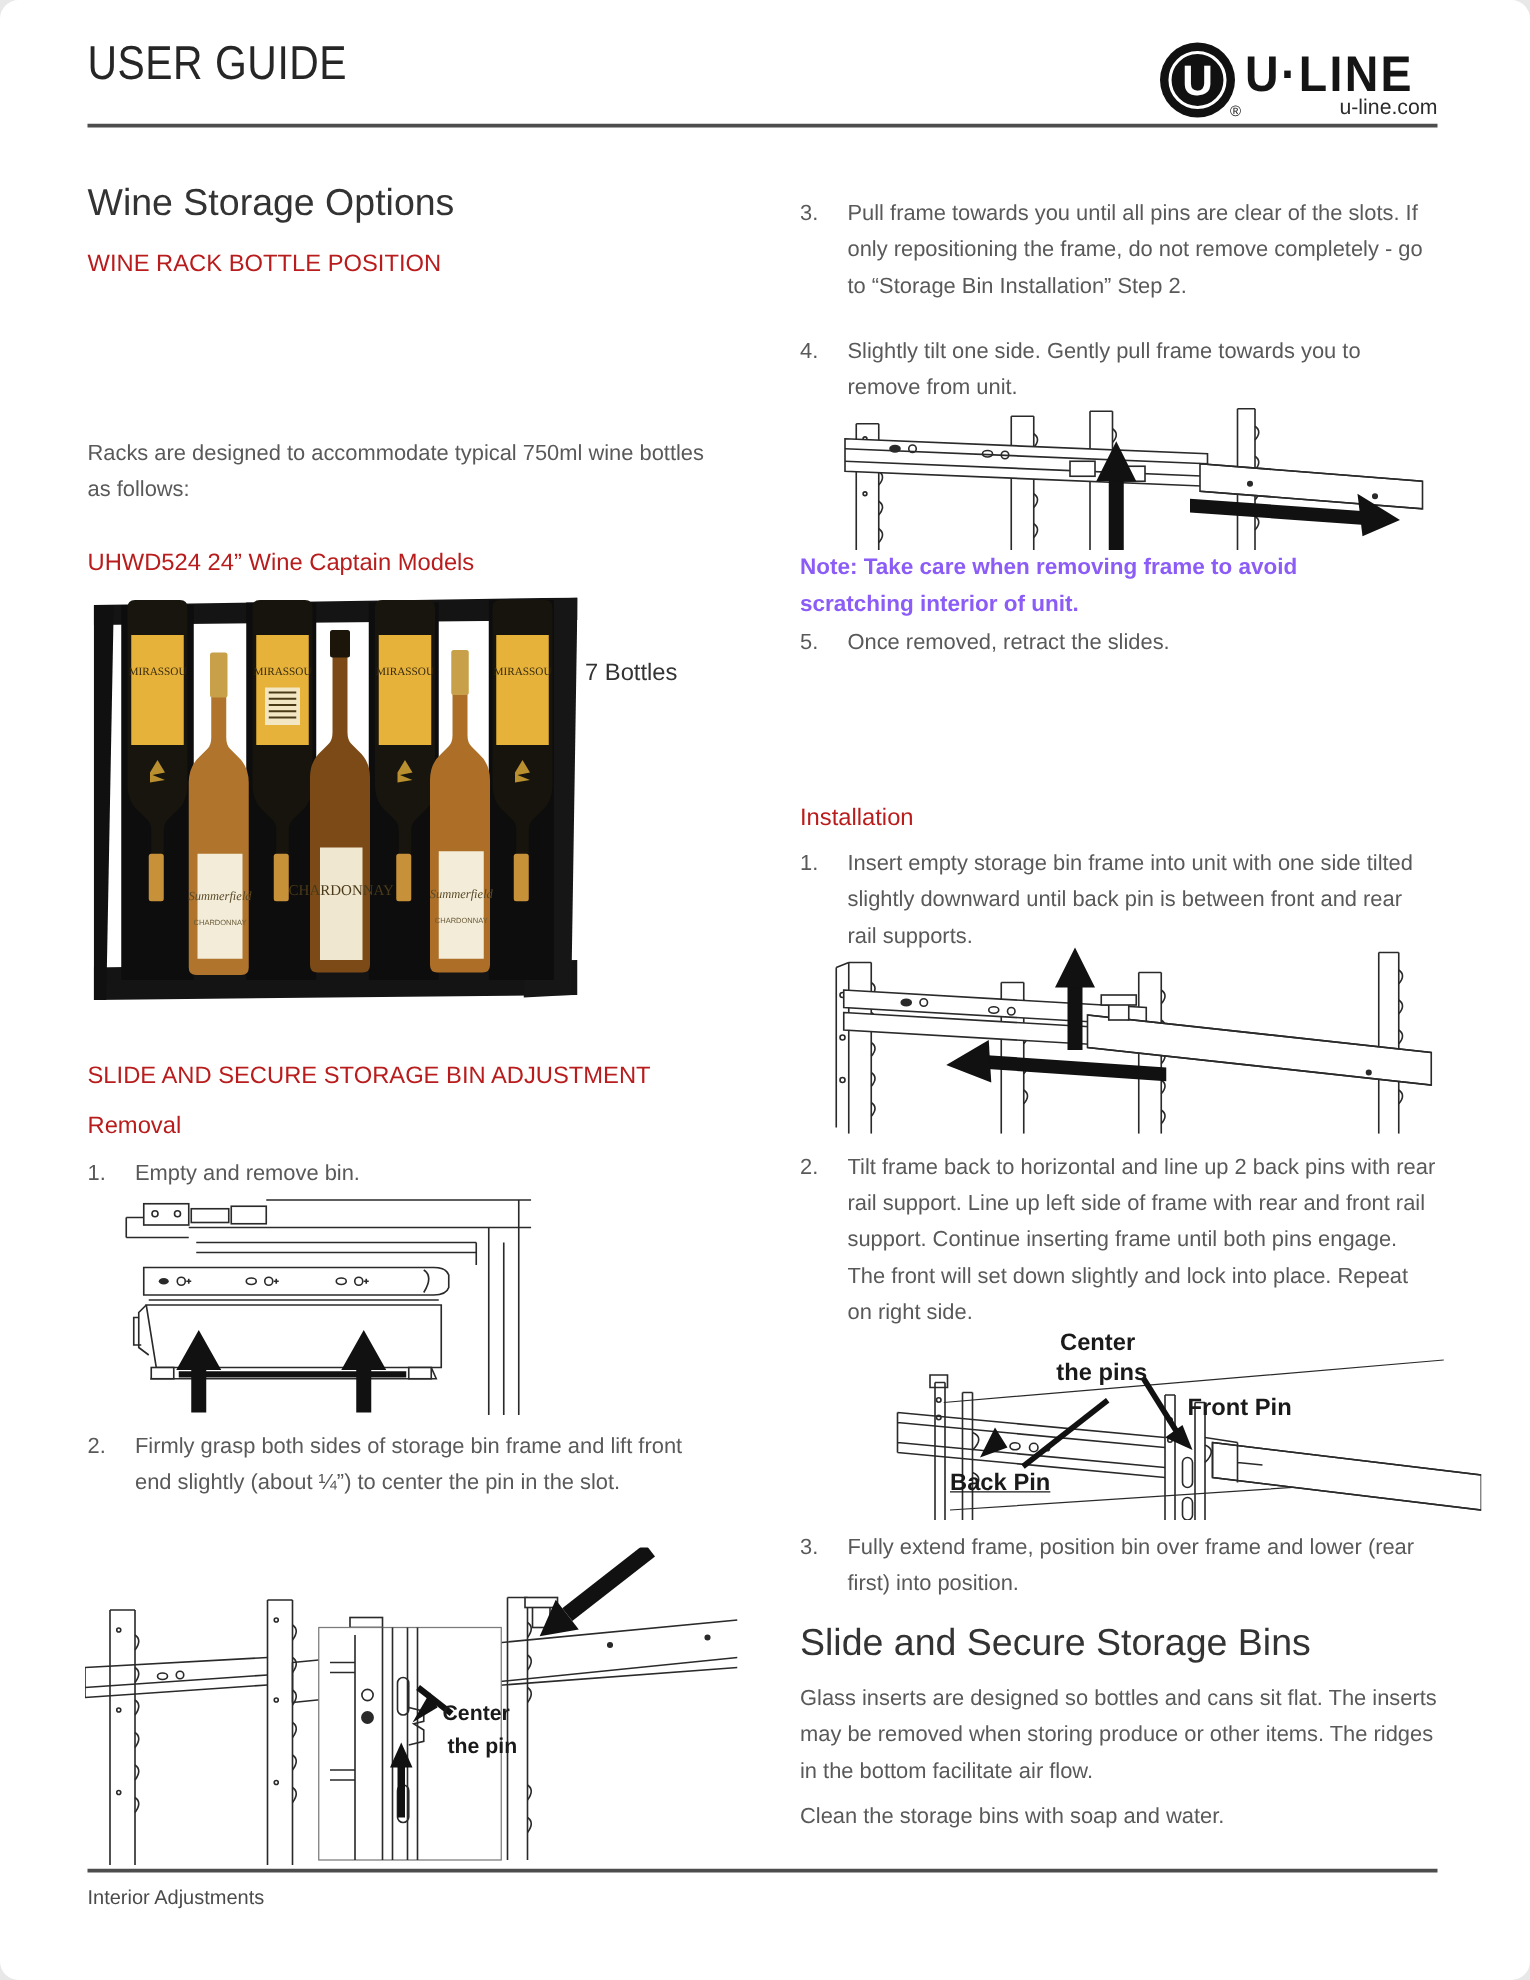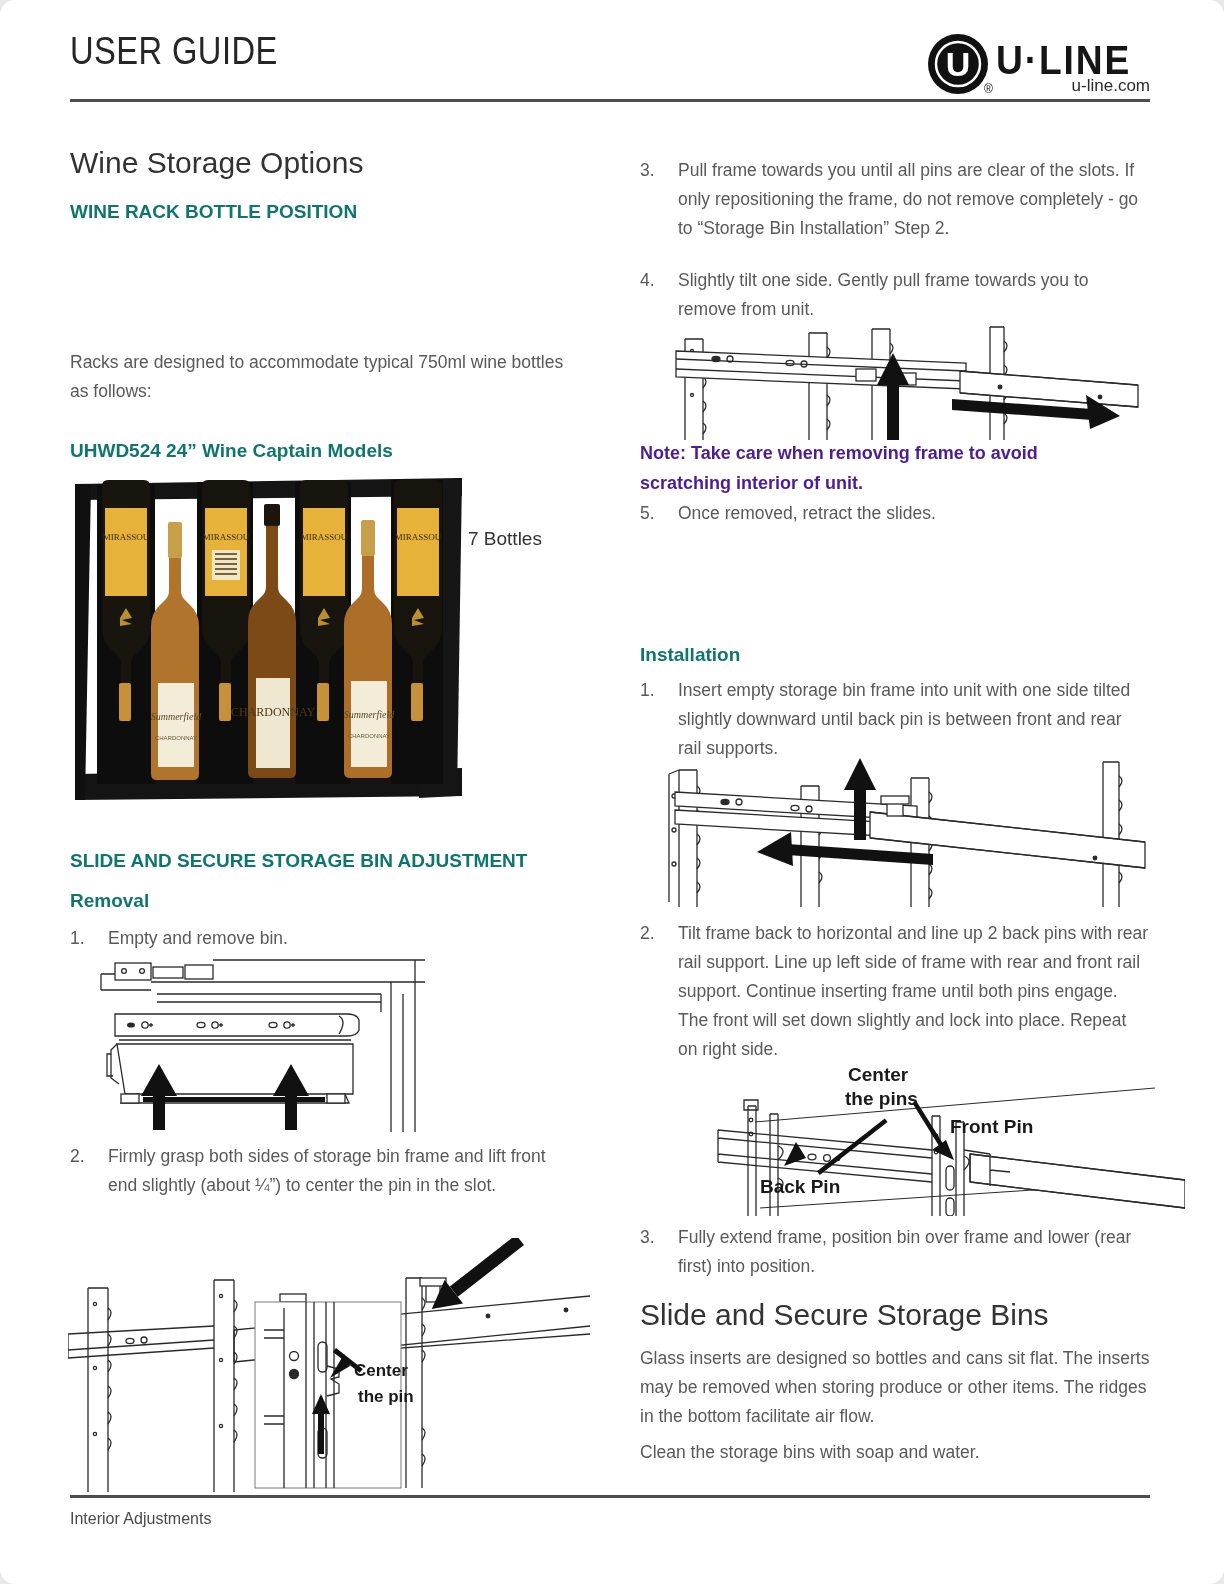--- a/index.html
+++ b/index.html
@@ -15,23 +15,23 @@
     transform:scaleX(.86);transform-origin:left top;white-space:nowrap;
   }
   .header-rule{left:70px;top:99px;width:1080px;height:3px;background:#4d4d4d;}
   .logo-wrap{left:926px;top:30px;width:224px;height:68px;}
   .logo-circle{position:absolute;left:0;top:2px;}
   .brand{position:absolute;left:70px;top:8px;font-size:40px;font-weight:700;color:#151515;letter-spacing:2px;transform:scaleX(.93);transform-origin:left top;white-space:nowrap;}
   .brand-reg{position:absolute;left:58px;top:52px;font-size:12px;color:#151515;}
   .brand-site{position:absolute;right:0;top:46px;font-size:17px;color:#2b2b2b;}
   
   .h-big{font-size:30px;color:#333;line-height:38px;white-space:nowrap;}
-  .h-bold{font-size:19px;font-weight:700;color:#0f766e;line-height:26px;white-space:nowrap;}
+  .h-bold{font-size:19px;font-weight:400;color:#b91c1c;line-height:26px;white-space:nowrap;}
   .body-txt{font-size:17.5px;line-height:29px;color:#595959;}
-  .note-txt{font-size:18px;line-height:30px;color:#4c1d95;font-weight:600;}
+  .note-txt{font-size:18px;line-height:30px;color:#8b5cf6;font-weight:600;}
   .step{display:flex;font-size:17.5px;line-height:29px;color:#595959;}
   .step .num{width:38px;flex:none;}
   .step .txt{flex:1;}
   .fig-label{position:absolute;font-size:19px;font-weight:600;color:#1a1a1a;line-height:22px;white-space:nowrap;}
   .fig-label.small{font-size:17px;font-weight:600;}
   .caption{font-size:19px;color:#333;white-space:nowrap;}
   .footer-rule{left:70px;top:1495px;width:1080px;height:2.5px;background:#4d4d4d;}
   .footer-txt{left:70px;top:1510px;font-size:16px;color:#4a4a4a;}
   figure{margin:0;}
   svg{display:block;}
@@ -402,21 +402,21 @@
           <polygon points="84,108 106,100 96,84" class="solid"></polygon>
         </g>
         <g>
           <rect x="212" y="44" width="4.5" height="52" class="solid" transform="rotate(-32 214 44)"></rect>
           <polygon points="254,102 246,82 232,92" class="solid"></polygon>
         </g>
       </svg>
       <span class="fig-label" style="left:148px;top:6px;">Center</span>
       <span class="fig-label" style="left:145px;top:30px;">the pins</span>
       <span class="fig-label" style="left:250px;top:58px;">Front Pin</span>
-      <span class="fig-label" style="left:60px;top:118px;">Back Pin</span>
+      <span class="fig-label" style="left:60px;top:118px;text-decoration:underline;">Back Pin</span>
     </figure>
 
     <div class="abs step" style="top:1223px;left:0;width:508px;">
       <span class="num">3.</span>
       <span class="txt">Fully extend frame, position bin over frame and lower (rear first) into position.</span>
     </div>
 
     <div class="abs h-big" style="top:1296px;left:0;">Slide and Secure Storage Bins</div>
 
     <p class="abs body-txt" style="top:1344px;left:0;width:510px;margin:0;">Glass inserts are designed so bottles and cans sit flat. The inserts may be removed when storing produce or other items. The ridges in the bottom facilitate air flow.</p>

